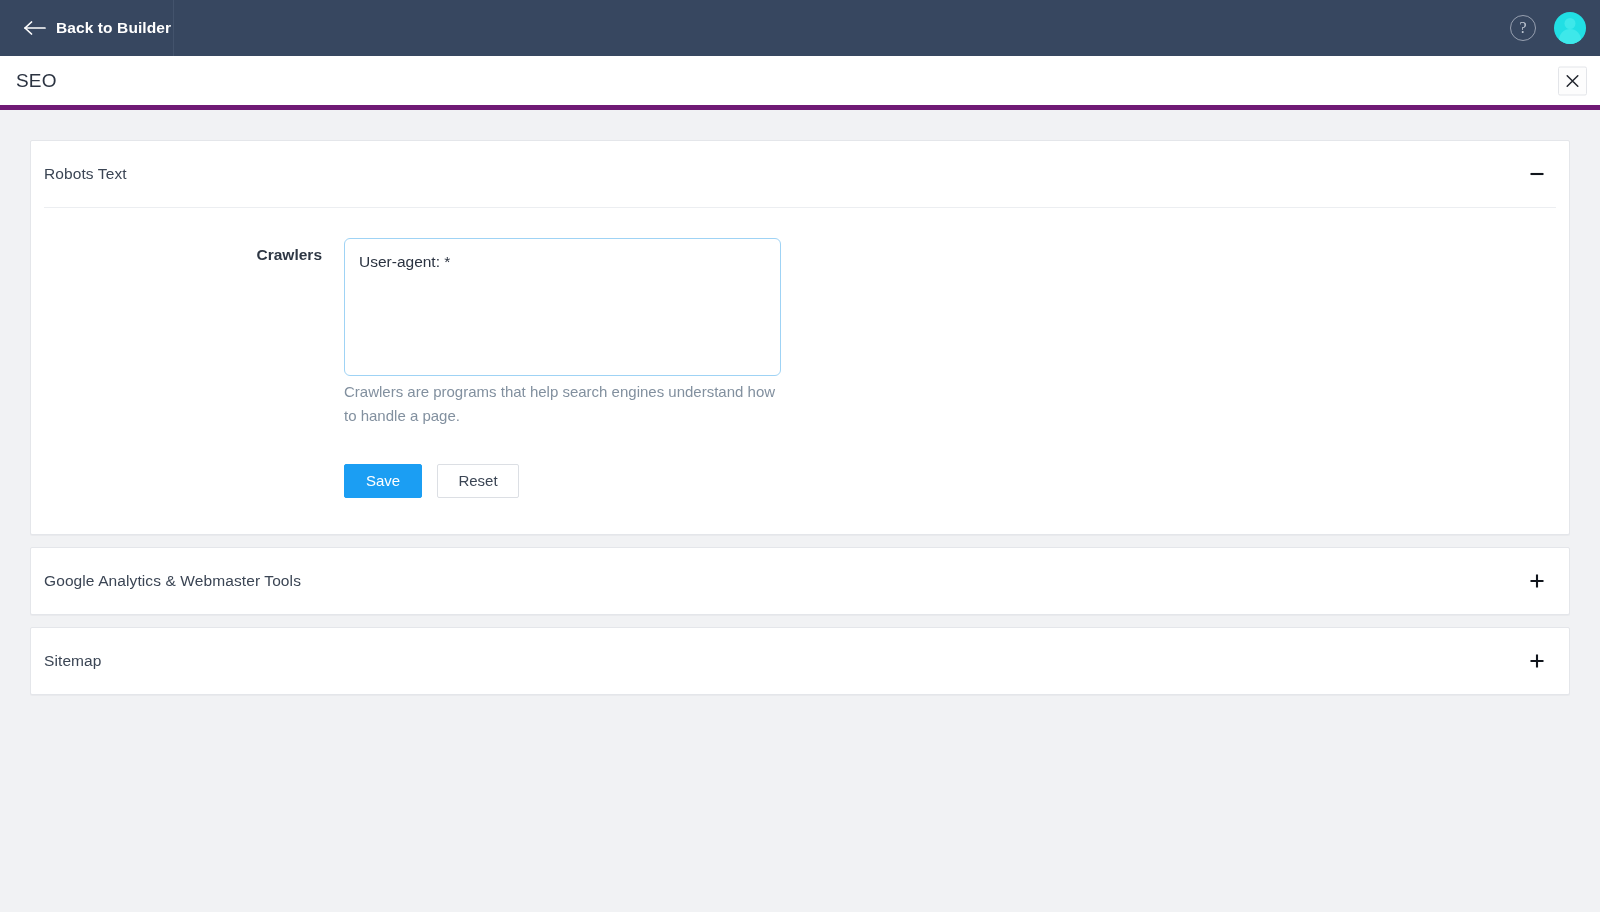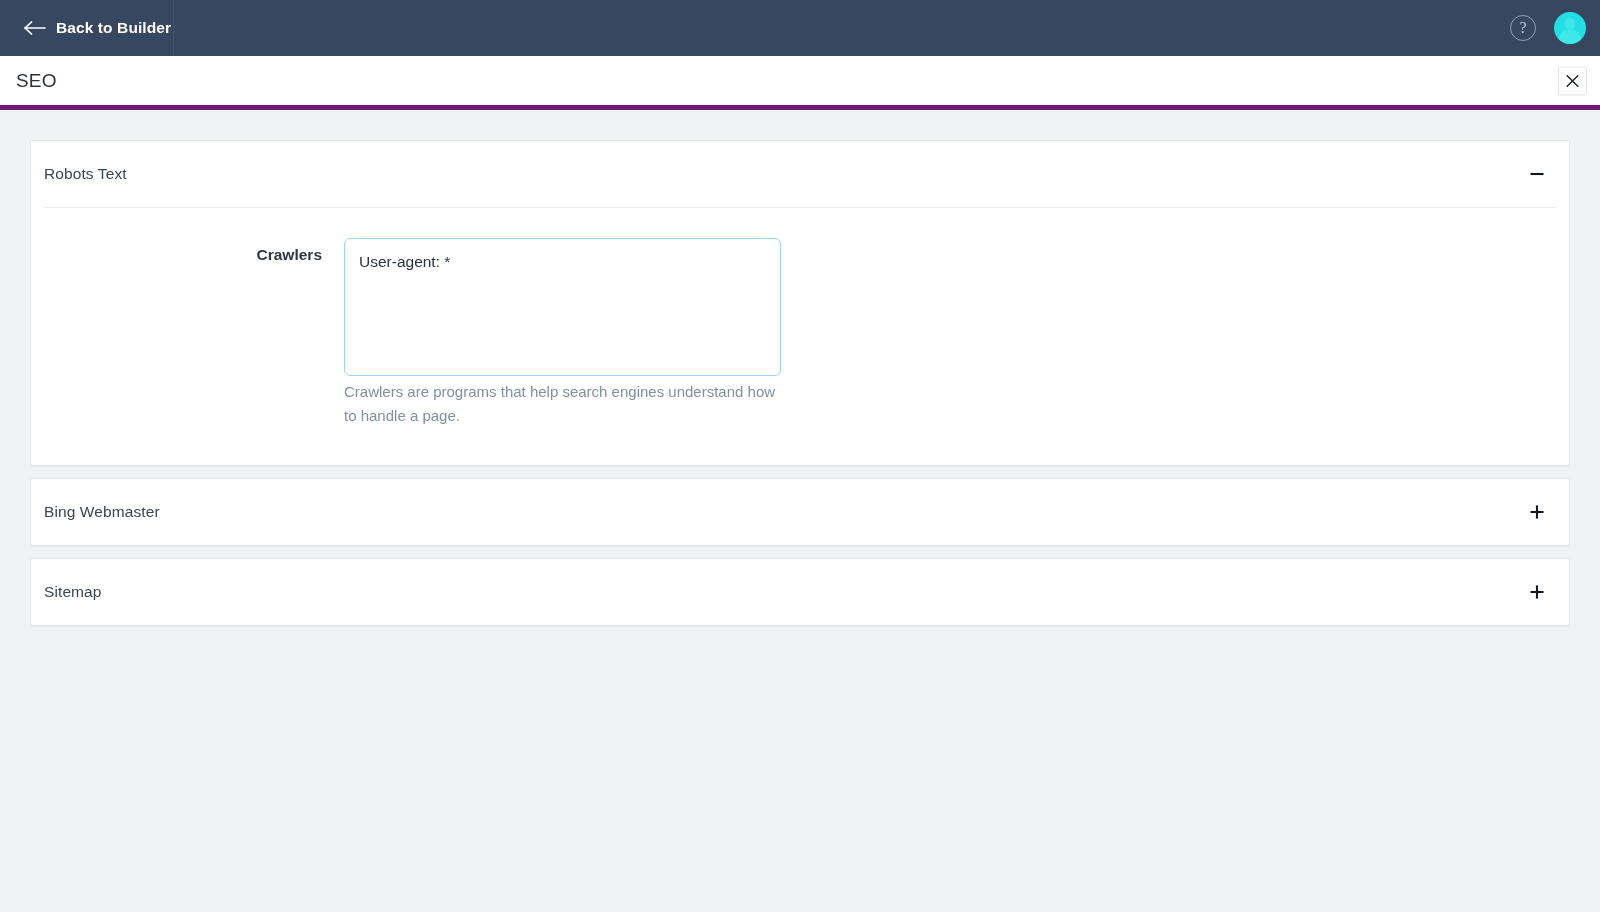--- a/index.html
+++ b/index.html
@@ -285,37 +285,41 @@
         </svg>
       </span>
     </div>
     <div class="panel-divider"></div>
     <div class="panel-body">
       <div class="field-row">
         <div class="field-label">Crawlers</div>
         <div class="field-control">
           <textarea class="crawler-textarea" placeholder="" style="">User-agent: *</textarea>
           <div class="field-help">Crawlers are programs that help search engines understand how to handle a page.</div>
+          <div class="btn-row">
+            <button class="btn btn-primary">Save</button>
+            <button class="btn btn-secondary">Reset</button>
+          </div>
         </div>
       </div>
     </div>
   </div>
 
-
-
   <div class="panel">
     <div class="panel-header">
-      <span class="panel-title">Bing Webmaster</span>
+      <span class="panel-title">Google Analytics &amp; Webmaster Tools</span>
       <span class="toggle-icon">
         <svg width="16" height="16" viewBox="0 0 16 16" fill="none">
           <path d="M8 1.5 V14.5 M1.5 8 H14.5" stroke="#11151c" stroke-width="2.1"></path>
         </svg>
       </span>
     </div>
   </div>
+
+
 
   <div class="panel">
     <div class="panel-header">
       <span class="panel-title">Sitemap</span>
       <span class="toggle-icon">
         <svg width="16" height="16" viewBox="0 0 16 16" fill="none">
           <path d="M8 1.5 V14.5 M1.5 8 H14.5" stroke="#11151c" stroke-width="2.1"></path>
         </svg>
       </span>
     </div>

